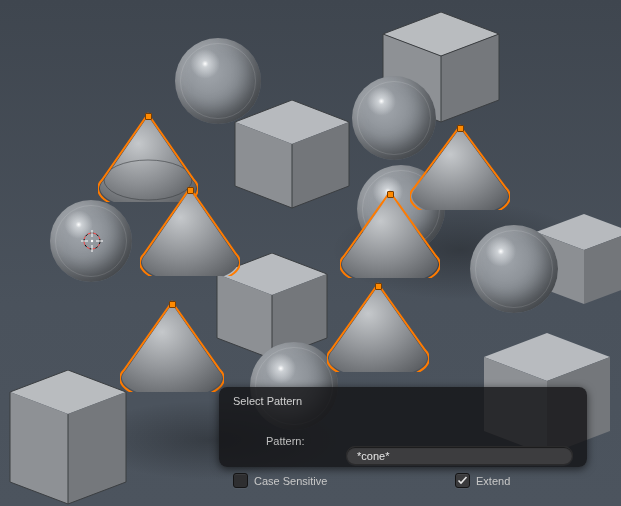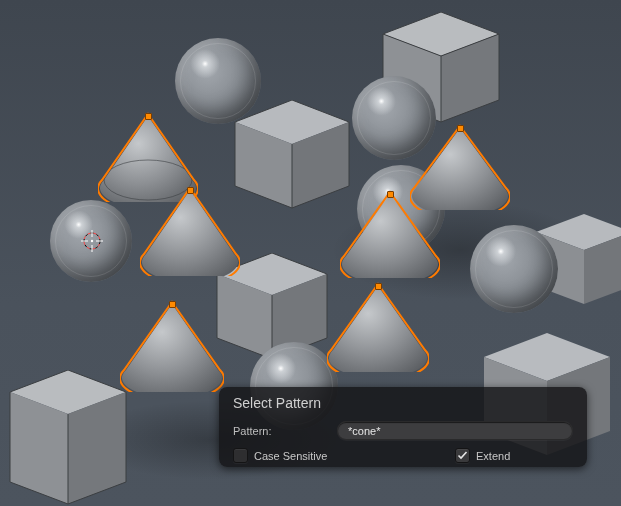--- a/index.html
+++ b/index.html
@@ -74,43 +74,45 @@
     border-radius: 8px;
     background: rgba(20,20,22,0.82);
     box-shadow: 0 2px 8px rgba(0,0,0,0.6);
     color: #c8c8c8;
     font-size: 11px;
     padding: 8px 14px 10px 14px;
     box-sizing: border-box;
   }
   .panel-title {
     color:#d0d0d0;
-    font-size:14px;
+    font-size:11px;
     margin-bottom:10px;
   }
   .panel-row {
     display:flex;
     align-items:center;
     margin-bottom:8px;
   }
   .pattern-label {
-    width:104px;
+    width:80px;
     color:#bfbfbf;
+    margin-left:33px;
   }
   .pattern-input {
     flex:1;
     height:17px;
     border-radius:9px;
     background:#3d3d3f;
     border:1px solid #2a2a2b;
     box-shadow: inset 0 1px 1px rgba(0,0,0,0.6), 0 1px 0 rgba(255,255,255,0.04);
     color:#e6e6e6;
     font-size:11px;
     padding:0 10px;
     outline:none;
+    margin-top:29px;
   }
   .panel-row2 {
     display:flex;
     align-items:flex-start;
   }
   .chk {
     width:13px;
     height:13px;
     border-radius:3px;
     background:#2e2e30;

